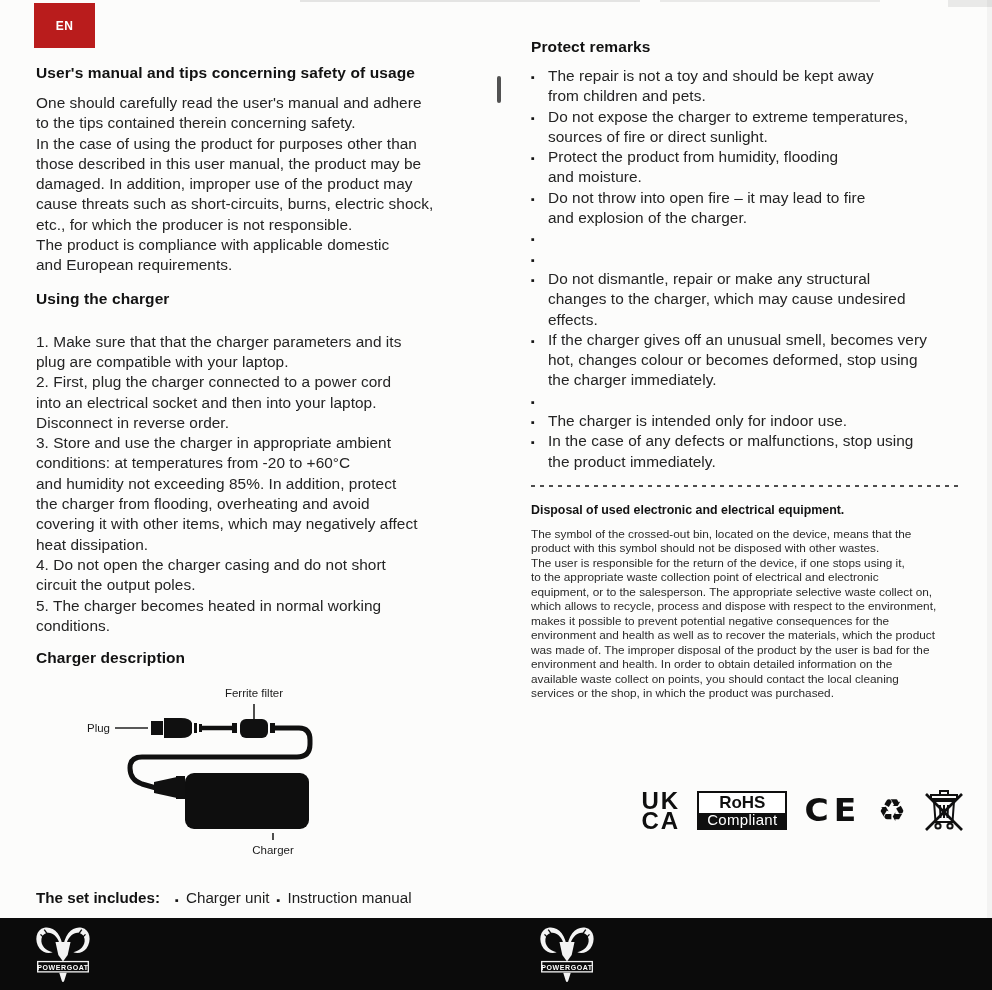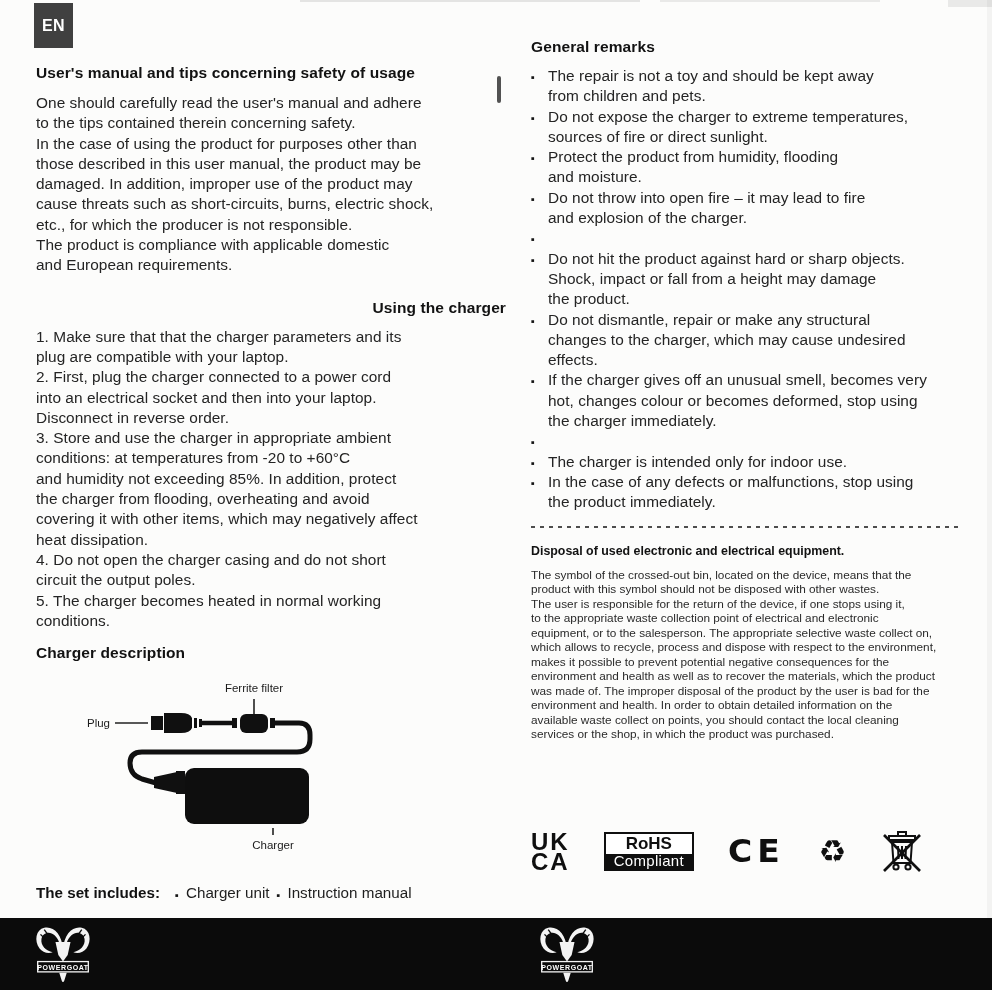--- a/index.html
+++ b/index.html
@@ -3,40 +3,40 @@
 <meta charset="utf-8">
 <style>
   html,body{margin:0;padding:0;}
   body{
     width:992px;height:990px;position:relative;overflow:hidden;
     background:#fcfcfb;color:#1e1e1e;
     font-family:"Liberation Sans","DejaVu Sans",sans-serif;
     -webkit-font-smoothing:antialiased;
   }
   .lang-badge{
-    position:absolute;left:34px;top:3px;width:39px;height:45px;
-    background:#404040;color:#fff;font-weight:bold;font-size:16px;
+    position:absolute;left:34px;top:3px;width:61px;height:45px;
+    background:#b91c1c;color:#fff;font-weight:bold;font-size:12px;
     display:flex;align-items:center;justify-content:center;letter-spacing:.5px;
   }
   .col-left{position:absolute;left:36px;top:64px;width:470px;}
   .col-right{position:absolute;left:531px;top:38px;width:436px;}
   .sec-heading{font-size:15.5px;line-height:18px;font-weight:bold;margin:0;color:#121212;letter-spacing:.1px;}
-  .mt-using{margin-top:23px;text-align:right;}
+  .mt-using{margin-top:14px;}
   .mt-desc{margin-top:13px;}
   .body-text{font-size:15.4px;line-height:20.3px;white-space:pre-line;margin:11px 0 0;color:#242424;letter-spacing:.05px;}
-  .steps{margin-top:10px;}
+  .steps{margin-top:24px;}
   ul.remarks{list-style:none;margin:10px 0 0;padding:0;}
   ul.remarks li{display:flex;font-size:15.4px;line-height:20.3px;color:#242424;}
   .blt{flex:none;width:17px;font-size:11px;transform:translateY(1px);color:#141414;}
   .btxt{white-space:pre-line;letter-spacing:.05px;}
   .sep{height:2px;margin:13px 4px 0 0;
     background:repeating-linear-gradient(90deg,#4d4d4d 0 4px,transparent 4px 9px);}
   .disposal-h{font-size:12.4px;font-weight:bold;margin:16px 0 10px;color:#121212;}
   .disposal-p{font-size:11.8px;line-height:14.5px;white-space:pre-line;margin:8px 0 0;color:#2a2a2a;}
-  .marks-row{margin-top:86px;display:flex;align-items:center;gap:34px;padding-right:2px;}
+  .marks-row{margin-top:86px;display:flex;align-items:center;justify-content:flex-end;gap:17px;padding-right:2px;}
   .ukca{font-weight:bold;font-size:24px;line-height:19.5px;letter-spacing:2px;color:#0f0f0f;}
   .rohs{border:2.5px solid #0f0f0f;text-align:center;background:#fff;}
   .rohs-top{font-weight:bold;font-size:17px;line-height:20px;padding:0 20px;color:#0f0f0f;}
   .rohs-bot{background:#0f0f0f;color:#fff;font-size:15px;line-height:14px;padding:0 4px 1px;letter-spacing:.3px;}
   .ce{font-size:33px;font-weight:bold;letter-spacing:5px;color:#0f0f0f;font-family:"DejaVu Sans",sans-serif;transform:scaleY(.95);}
   .recycle{font-size:31px;color:#0f0f0f;font-family:"DejaVu Sans",sans-serif;line-height:1;}
   .diagram-wrap{margin:10px 0 0 18px;}
   .diagram-wrap text{font-size:11.5px;fill:#1c1c1c;font-family:"Liberation Sans","DejaVu Sans",sans-serif;}
   .set-line{margin-top:16px;font-size:15.2px;display:flex;align-items:baseline;}
   .set-label{font-weight:bold;color:#121212;margin-right:8px;}
@@ -140,21 +140,21 @@
         <span class="blt">▪</span>
         <span>Charger unit</span>
 
         <span class="blt">▪</span>
         <span>Instruction manual</span>
       </span>
   </div>
 </div>
 
 <div class="col-right">
-  <h2 class="sec-heading">General remarks</h2>
+  <h2 class="sec-heading">Protect remarks</h2>
 
   <ul class="remarks">
 
       <li>
         <span class="blt">▪</span>
         <span class="btxt">The repair is not a toy and should be kept away
 from children and pets.</span>
       </li>
 
       <li>
@@ -174,23 +174,20 @@
         <span class="btxt">Do not throw into open fire – it may lead to fire
 and explosion of the charger.</span>
       </li>
 
       <li>
         <span class="blt">▪</span>
       </li>
 
       <li>
         <span class="blt">▪</span>
-        <span class="btxt">Do not hit the product against hard or sharp objects.
-Shock, impact or fall from a height may damage
-the product.</span>
       </li>
 
       <li>
         <span class="blt">▪</span>
         <span class="btxt">Do not dismantle, repair or make any structural
 changes to the charger, which may cause undesired
 effects.</span>
       </li>
 
       <li>

